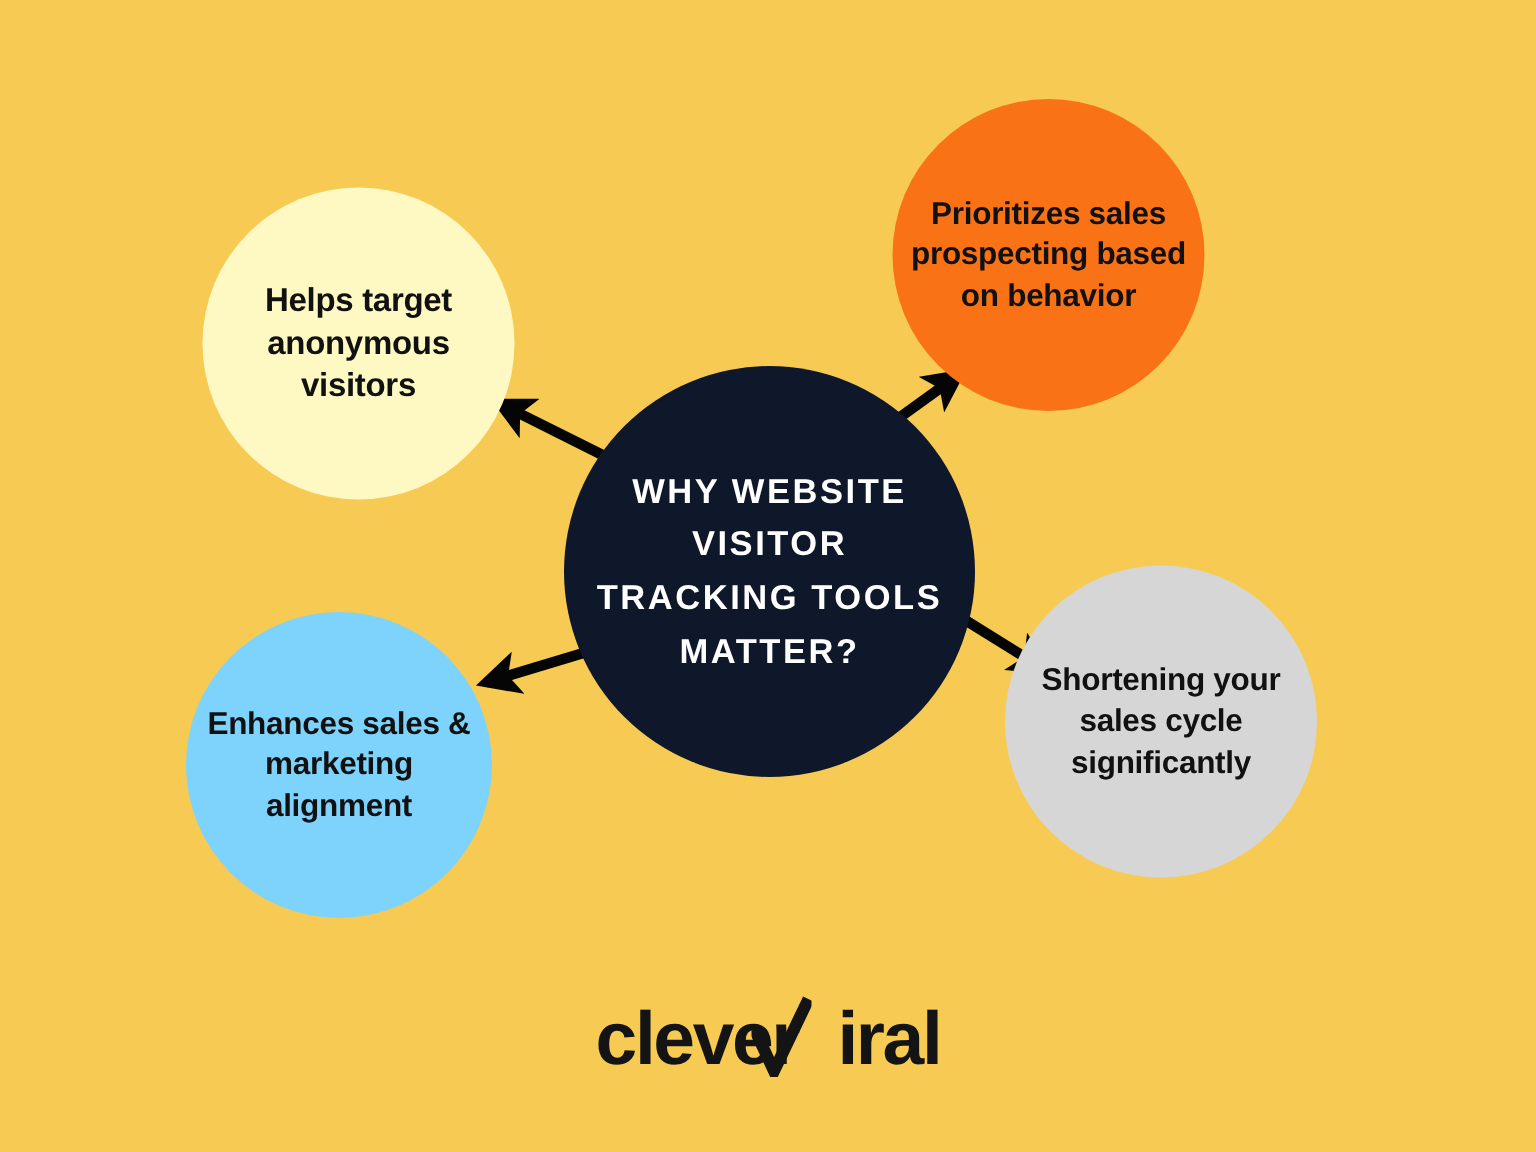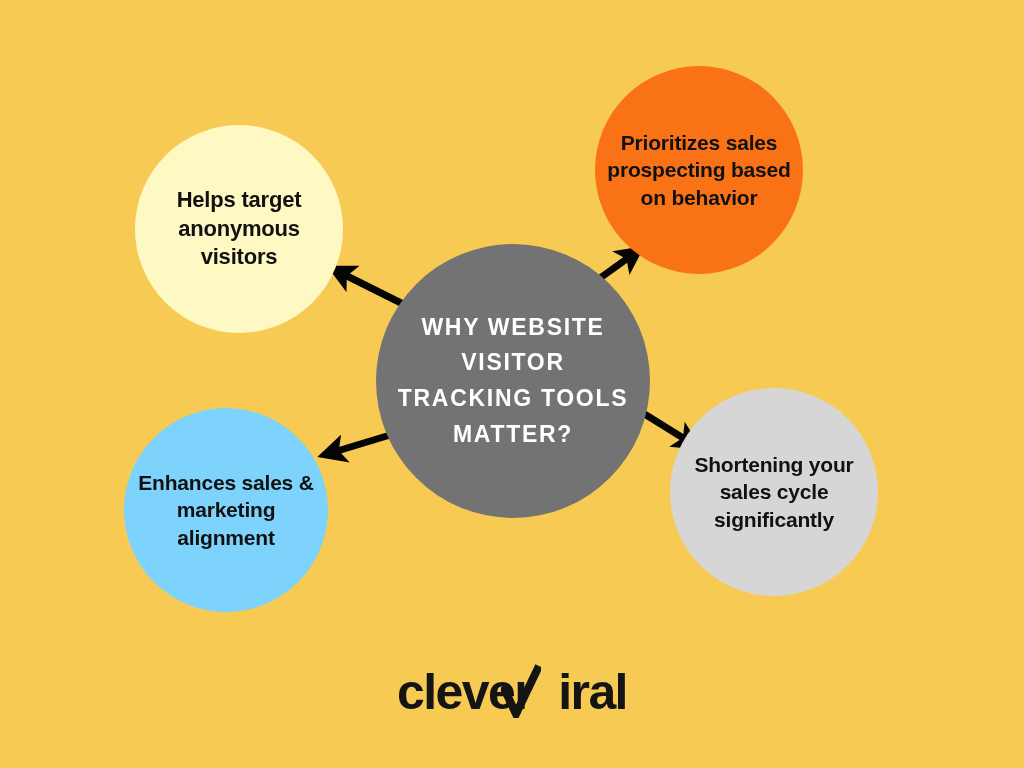--- a/index.html
+++ b/index.html
@@ -50,21 +50,21 @@
     letter-spacing: -0.2px;
     padding: 0 10px;
   }
 
   
   #hub {
     left: 376px;
     top: 244px;
     width: 274px;
     height: 274px;
-    background: #737373;
+    background: #0f172a;
     z-index: 3;
     align-items: center;
   }
   #hub .hub-label {
     color: #FFFFFF;
     font-weight: bold;
     font-size: 23px;
     line-height: 1.55;
     letter-spacing: 1.7px;
     text-transform: uppercase;
@@ -94,21 +94,21 @@
     left: 124px;
     top: 408px;
     width: 204px;
     height: 204px;
     background: #7dd3fc;
   }
   #bubble-sales-marketing-alignment .bubble-label { font-size: 21px; }
 
   #bubble-sales-cycle {
     left: 670px;
-    top: 388px;
+    top: 377px;
     width: 208px;
     height: 208px;
     background: #D6D6D6;
   }
   #bubble-sales-cycle .bubble-label { font-size: 21px; }
 
   
   #logo {
     position: absolute;
     left: 0;

